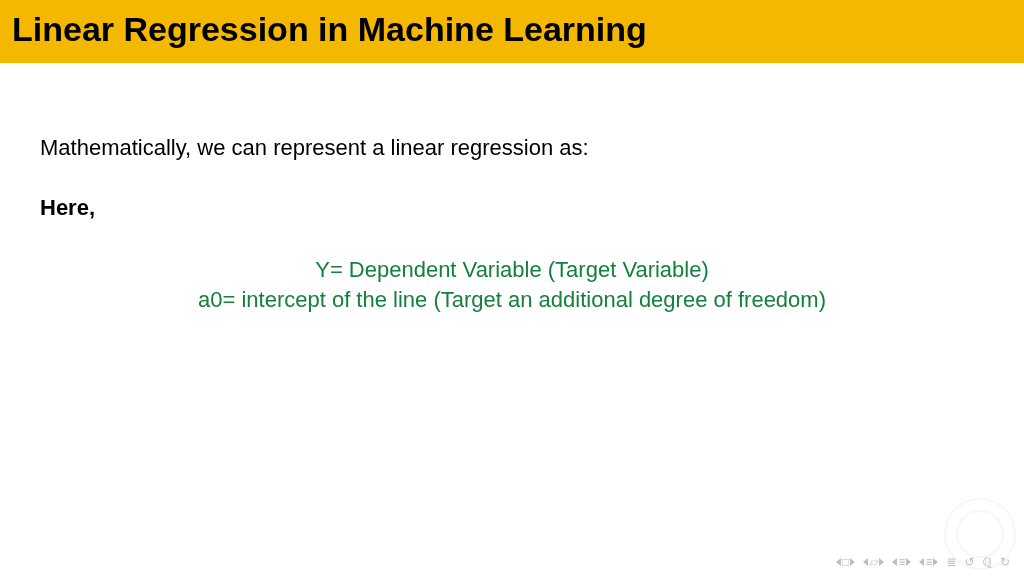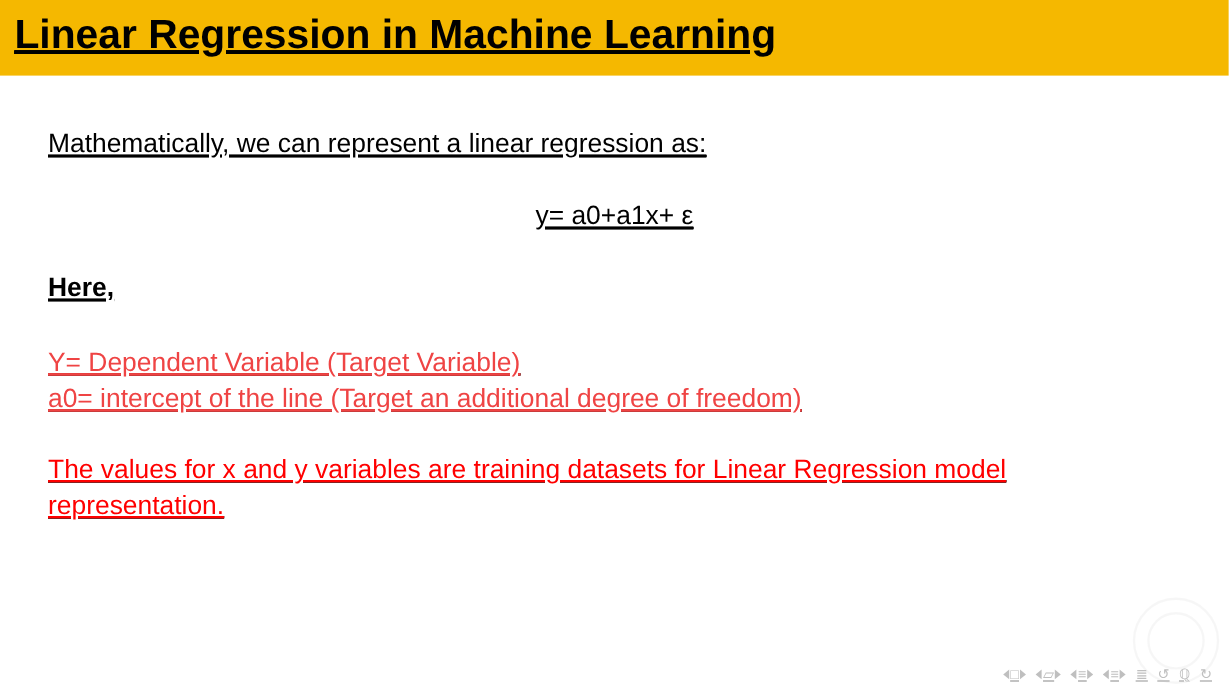--- a/index.html
+++ b/index.html
@@ -1,58 +1,60 @@
 <!DOCTYPE html>
 <html><head>
   <meta charset="utf-8">
   <style>
-    * { margin: 0; padding: 0; box-sizing: border-box; text-decoration: underline; }
+    * { margin: 0; padding: 0; box-sizing: border-box; }
     body {
       width: 1024px;
       height: 576px;
       font-family: Verdana, Geneva, sans-serif;
       background: #ffffff;
       position: relative;
       overflow: hidden;
     }
     .title-bar {
       background: #f5b800;
       padding: 10px 12px 14px 12px;
       width: 100%;
     }
     .title-text {
       font-size: 34px;
       font-weight: bold;
       color: #000000;
     }
     .content {
       padding: 44px 40px 0 40px;
+      margin-top: 28px;
     }
     .intro {
       font-size: 22px;
       color: #000000;
       margin-bottom: 34px;
     }
     .equation {
       font-size: 22px;
       color: #000000;
       text-align: center;
       margin-bottom: 34px;
     }
     .here-label {
       font-size: 22px;
       font-weight: bold;
       color: #000000;
       margin-bottom: 34px;
     }
     .defs {
       font-size: 22px;
-      color: #ef4444;
+      color: #15803d;
       line-height: 1.35;
       margin-bottom: 30px;
+      text-align: center;
     }
     .def-line { display: block; }
     .footnote {
       font-size: 22px;
       color: #ff0000;
       line-height: 1.35;
     }
     .nav-footer {
       position: absolute;
       bottom: 8px;
@@ -99,27 +101,25 @@
   </style>
 </head>
 <body>
 
 <div class="title-bar">
   <div class="title-text">Linear Regression in Machine Learning</div>
 </div>
 
 <div class="content">
   <div class="intro">Mathematically, we can represent a linear regression as:</div>
-  <div class="equation">y= a0+a1x+ ε</div>
   <div class="here-label">Here,</div>
   <div class="defs">
     <span class="def-line">Y= Dependent Variable (Target Variable)</span>
     <span class="def-line">a0= intercept of the line (Target an additional degree of freedom)</span>
   </div>
-  <div class="footnote">The values for x and y variables are training datasets for Linear Regression model representation.</div>
 </div>
 
 <div class="seal">
   <div class="seal-inner"></div>
 </div>
 
 <div class="nav-footer">
   <span class="nav-group">
     <span class="nav-tri-l"></span>
     <span class="nav-icon">□</span>

